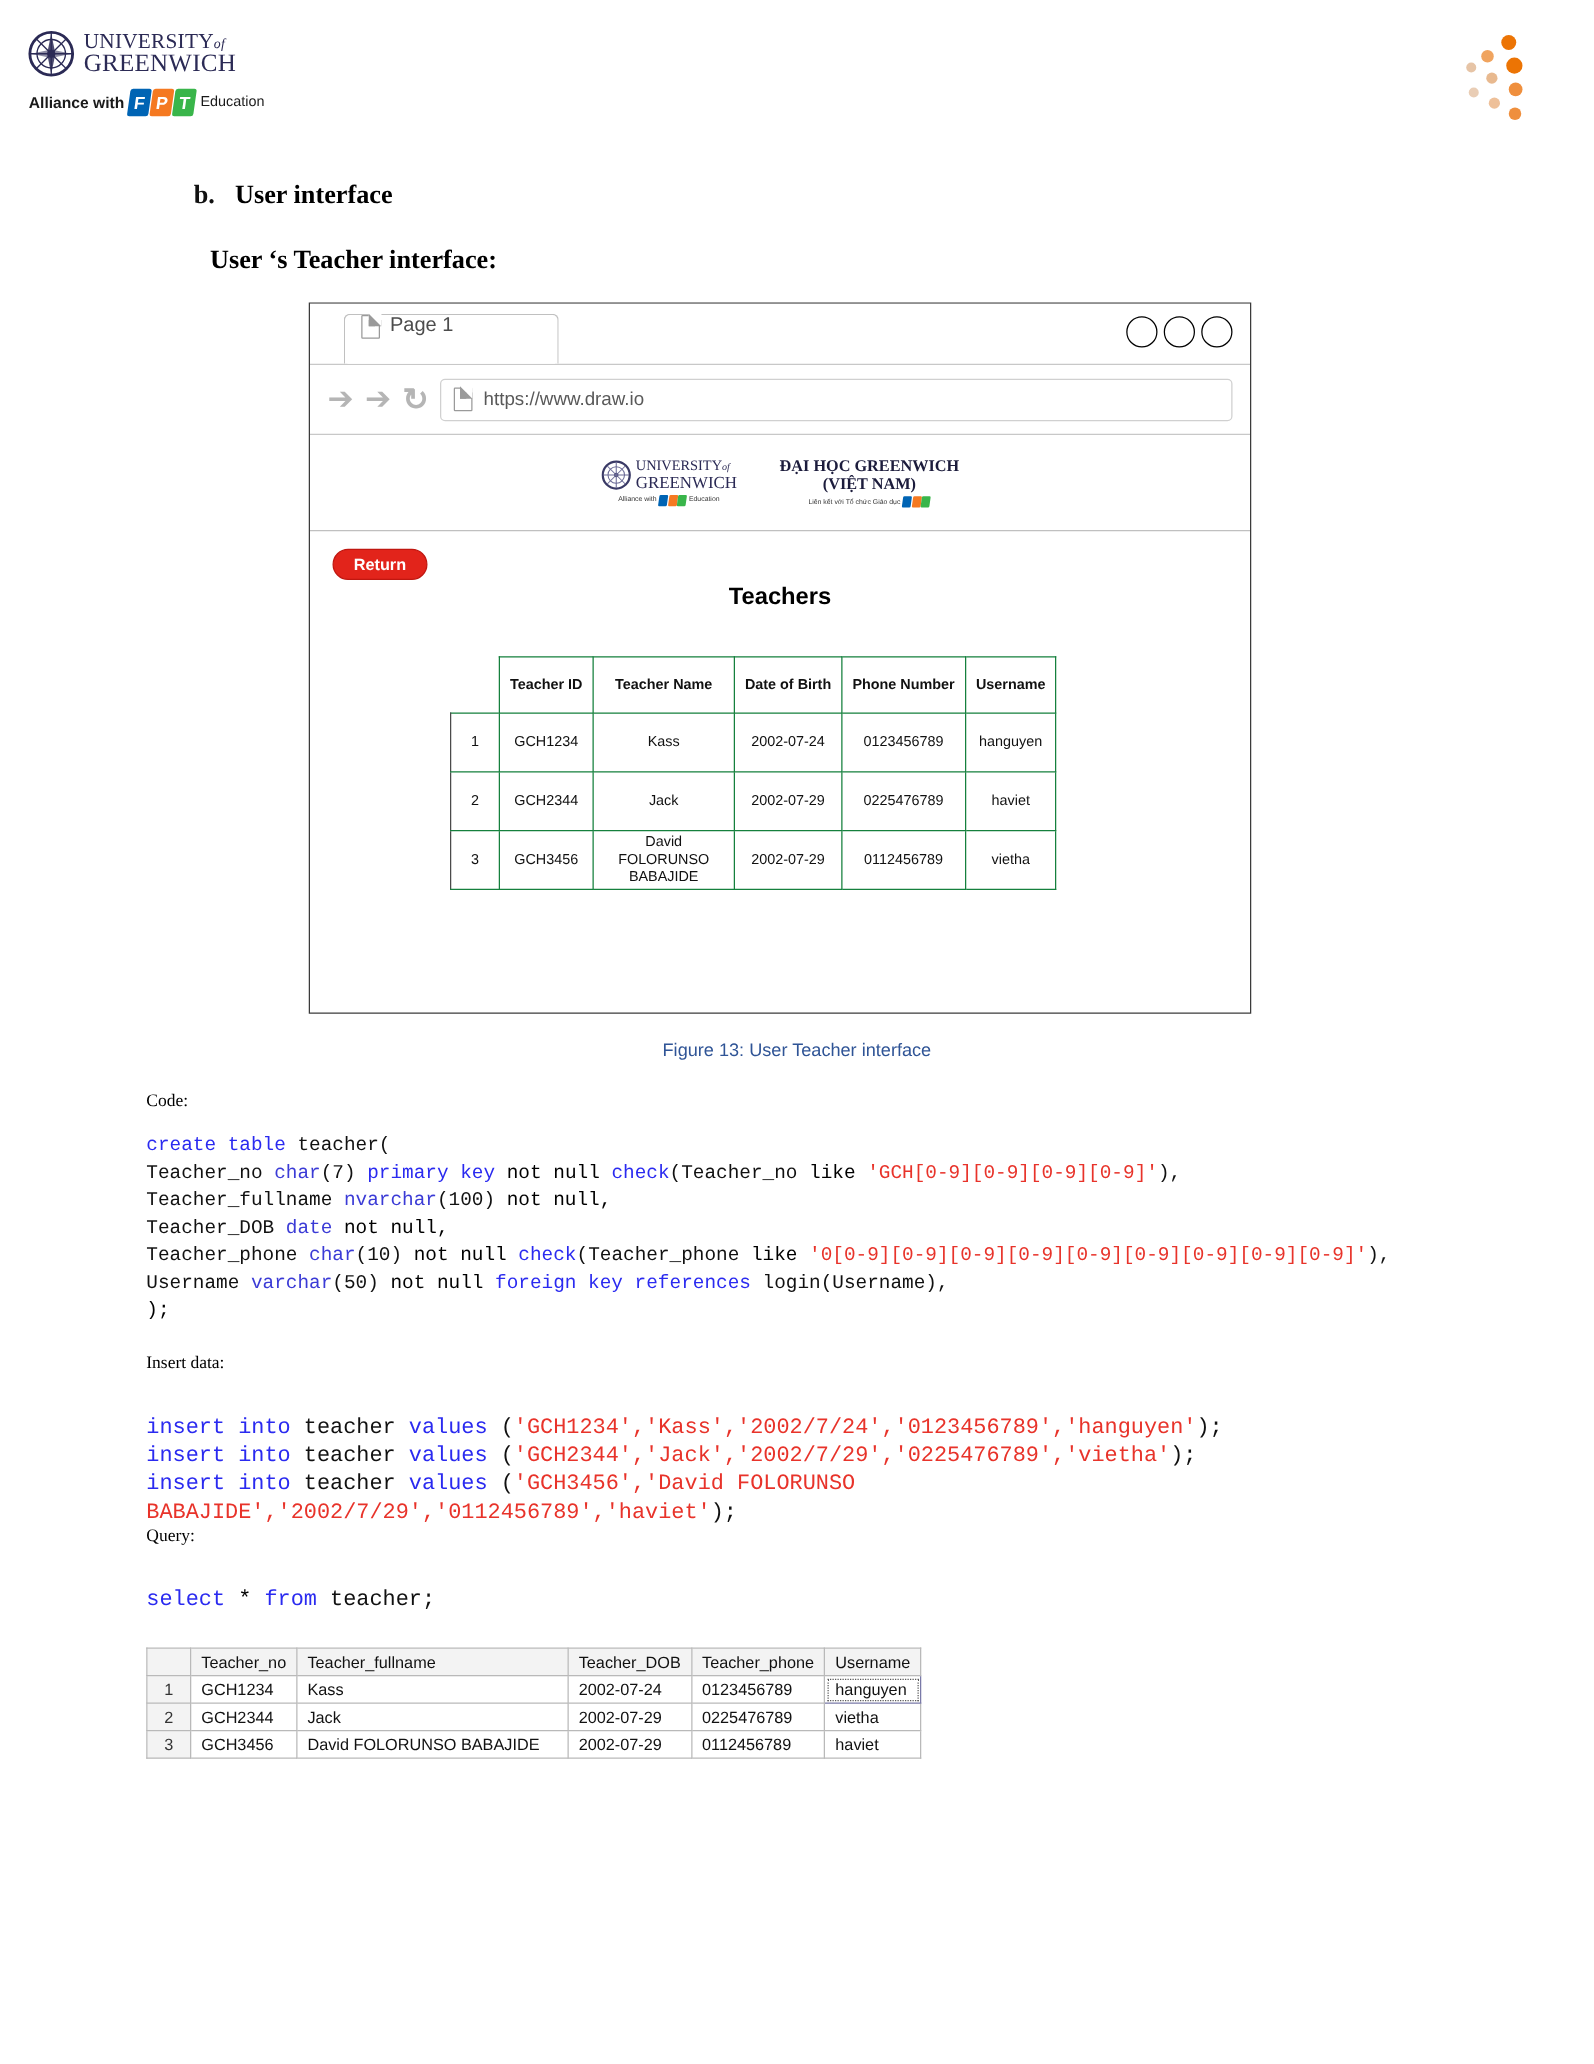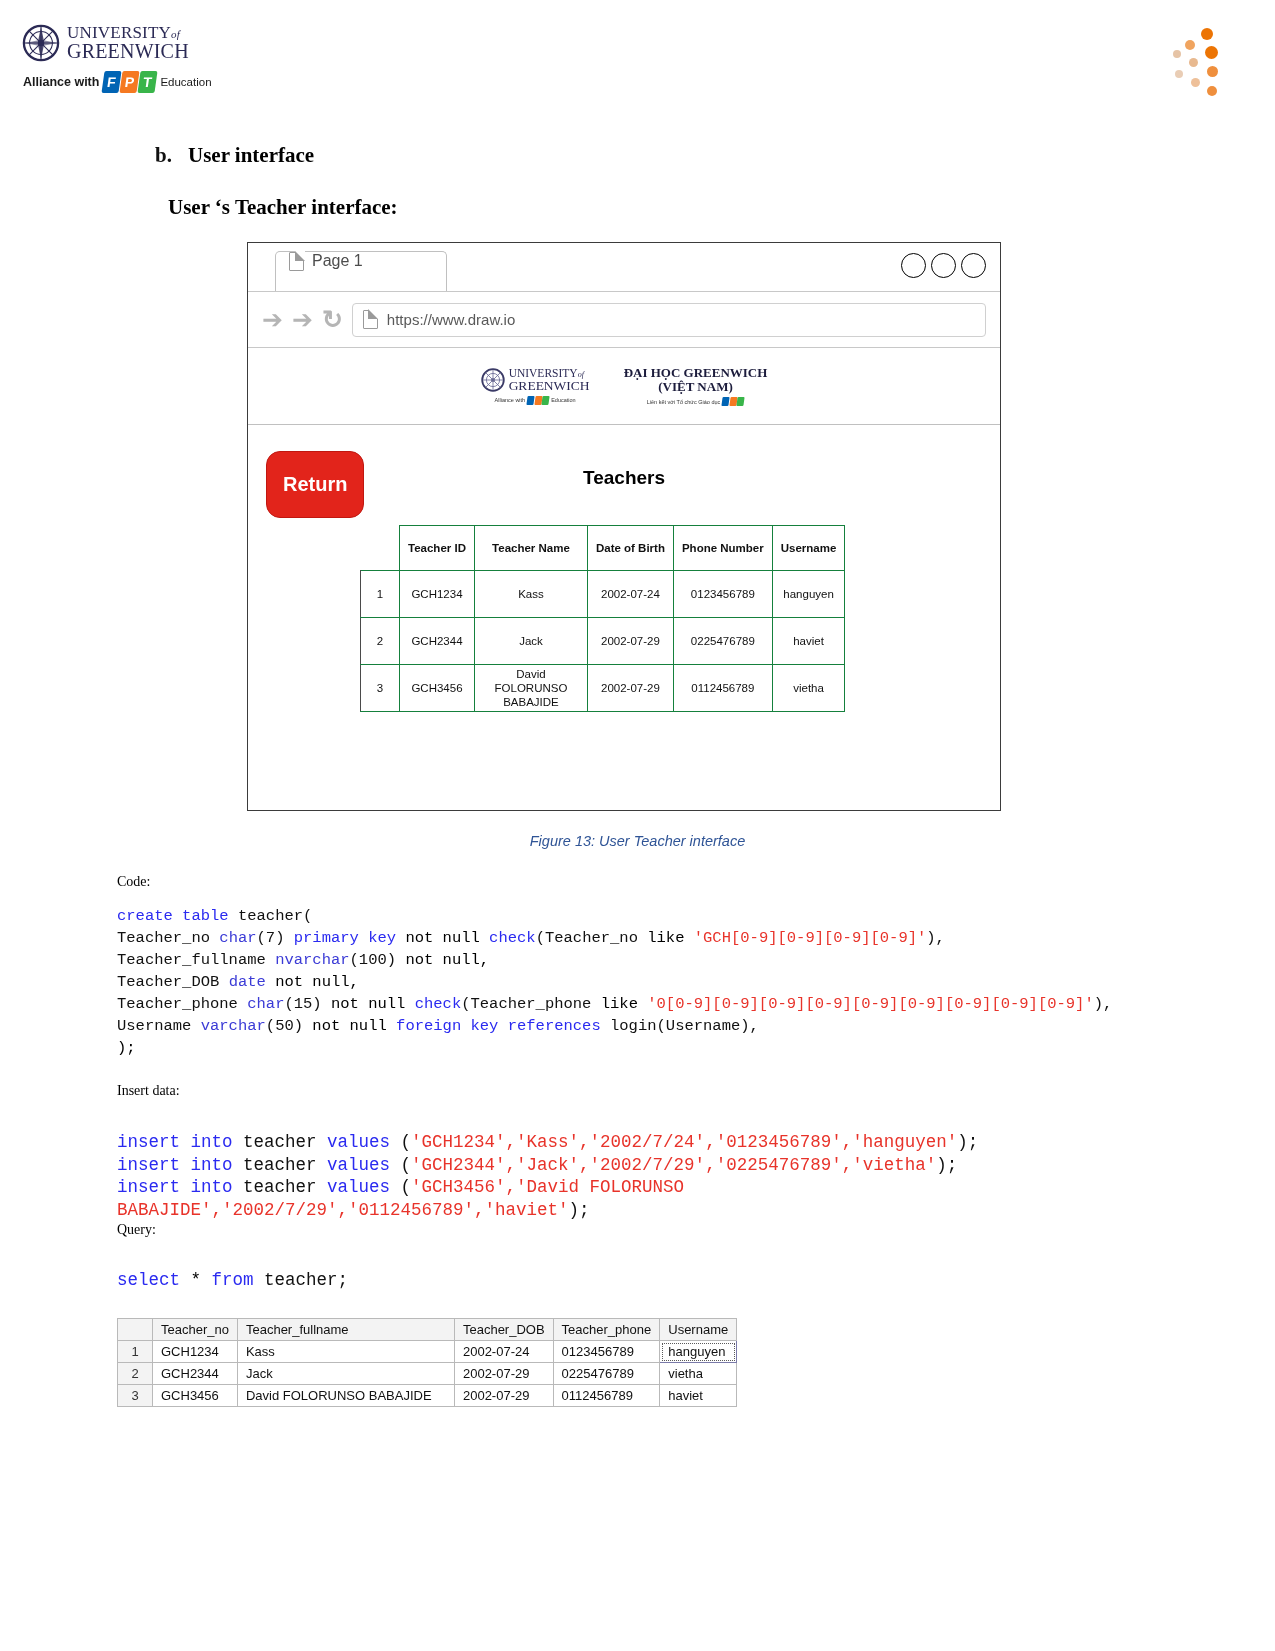--- a/index.html
+++ b/index.html
@@ -74,36 +74,36 @@
   .mk-sub-txt{font-family:"Liberation Sans",sans-serif;font-size:5.5px;color:#333;}
   .mini-fpt{display:flex;gap:.5px;}
   .mini-fpt i{width:7px;height:9px;display:block;border-radius:1px;transform:skewX(-8deg);}
   .mk-dhg{text-align:center;line-height:1.1;color:#1c1c3c;}
   .mk-dhg-1{font-size:13px;font-weight:bold;}
   .mk-dhg-2{font-size:13px;font-weight:bold;}
   .mk-dhg-sub{margin-top:3px;display:flex;align-items:center;justify-content:center;gap:2px;}
 
   .mk-body{position:relative;height:386px;}
   .btn-return{position:absolute;left:18px;top:14px;background:#e2241b;color:#fff;border-radius:14px;
-              padding:21px 16px;font-family:"Liberation Sans",sans-serif;font-weight:bold;font-size:20px;
-              border:1px solid #c01710;margin-top:12px;}
+              padding:4px 16px;font-family:"Liberation Sans",sans-serif;font-weight:bold;font-size:13px;
+              border:1px solid #c01710;}
   .mk-title{position:absolute;top:42px;left:0;right:0;text-align:center;
             font-family:"Liberation Sans",sans-serif;font-weight:bold;font-size:19px;color:#000;}
   .mk-table{position:absolute;left:112px;top:100px;border-collapse:collapse;
             font-family:"Liberation Sans",sans-serif;font-size:11.5px;color:#111;}
   .mk-table th,.mk-table td{border:1px solid #15803d;text-align:center;vertical-align:middle;}
   .mk-table th{font-weight:bold;height:44px;padding:0 8px;}
   .mk-table td{height:46px;padding:0 8px;}
   .mk-table .idx{width:22px;border-left:none;}
   .mk-table thead .idx{border:none;}
   .mk-table td.idx{border-left:1px solid #4a4a4a;}
   .mk-table .wrap{line-height:1.22;}
 
   .figcap{position:absolute;top:833px;left:0;width:1275px;text-align:center;
-          font-family:"Liberation Sans",sans-serif;font-size:14.5px;color:#2f5496;font-style:italic;}
+          font-family:"Liberation Sans",sans-serif;font-size:14.5px;color:#2f5496;}
 
   
   .lbl{position:absolute;font-size:14px;color:#000;}
   .code{position:absolute;font-family:"Liberation Mono",monospace;font-size:15.5px;
         line-height:22px;color:#111;white-space:pre;}
   .kw{color:#2a2af0;}
   .kw2{color:#3b3bd6;}
   .dim{color:#000000;}
   .str{color:#e8332a;}
   .num{color:#111;font-weight:bold;}
@@ -293,21 +293,21 @@
   </div>
 
   <div class="figcap">Figure 13: User Teacher interface</div>
 
   <div class="lbl" style="left:117px;top:874px;">Code:</div>
 
   <div class="code" style="left:117px;top:905px;"><span class="kw">create table</span><span class="plain"> teacher(</span>
 <span class="plain">Teacher_no </span><span class="kw2">char</span><span class="plain">(7) </span><span class="kw">primary key</span><span class="dim"> not null </span><span class="kw">check</span><span class="plain">(Teacher_no </span><span class="dim">like </span><span class="str">'GCH[0-9][0-9][0-9][0-9]'</span><span class="plain">),</span>
 <span class="plain">Teacher_fullname </span><span class="kw2">nvarchar</span><span class="plain">(100) </span><span class="dim">not null,</span>
 <span class="plain">Teacher_DOB </span><span class="kw2">date</span><span class="dim"> not null,</span>
-<span class="plain">Teacher_phone </span><span class="kw2">char</span><span class="plain">(15) </span><span class="dim">not null </span><span class="kw">check</span><span class="plain">(Teacher_phone </span><span class="dim">like </span><span class="str">'0[0-9][0-9][0-9][0-9][0-9][0-9][0-9][0-9][0-9]'</span><span class="plain">),</span>
+<span class="plain">Teacher_phone </span><span class="kw2">char</span><span class="plain">(10) </span><span class="dim">not null </span><span class="kw">check</span><span class="plain">(Teacher_phone </span><span class="dim">like </span><span class="str">'0[0-9][0-9][0-9][0-9][0-9][0-9][0-9][0-9][0-9]'</span><span class="plain">),</span>
 <span class="plain">Username </span><span class="kw2">varchar</span><span class="plain">(50) </span><span class="dim">not null </span><span class="kw">foreign key references</span><span class="plain"> login(Username),</span>
 <span class="dim">);</span></div>
 
   <div class="lbl" style="left:117px;top:1083px;">Insert data:</div>
 
   <div class="ins" style="left:117px;top:1131px;"><span class="kw">insert into</span><span class="plain"> teacher </span><span class="kw">values</span><span class="plain"> (</span><span class="str">'GCH1234','Kass','2002/7/24','0123456789','hanguyen'</span><span class="plain">);</span>
 <span class="kw">insert into</span><span class="plain"> teacher </span><span class="kw">values</span><span class="plain"> (</span><span class="str">'GCH2344','Jack','2002/7/29','0225476789','vietha'</span><span class="plain">);</span>
 <span class="kw">insert into</span><span class="plain"> teacher </span><span class="kw">values</span><span class="plain"> (</span><span class="str">'GCH3456','David FOLORUNSO</span>
 <span class="str">BABAJIDE','2002/7/29','0112456789','haviet'</span><span class="plain">);</span></div>
 

